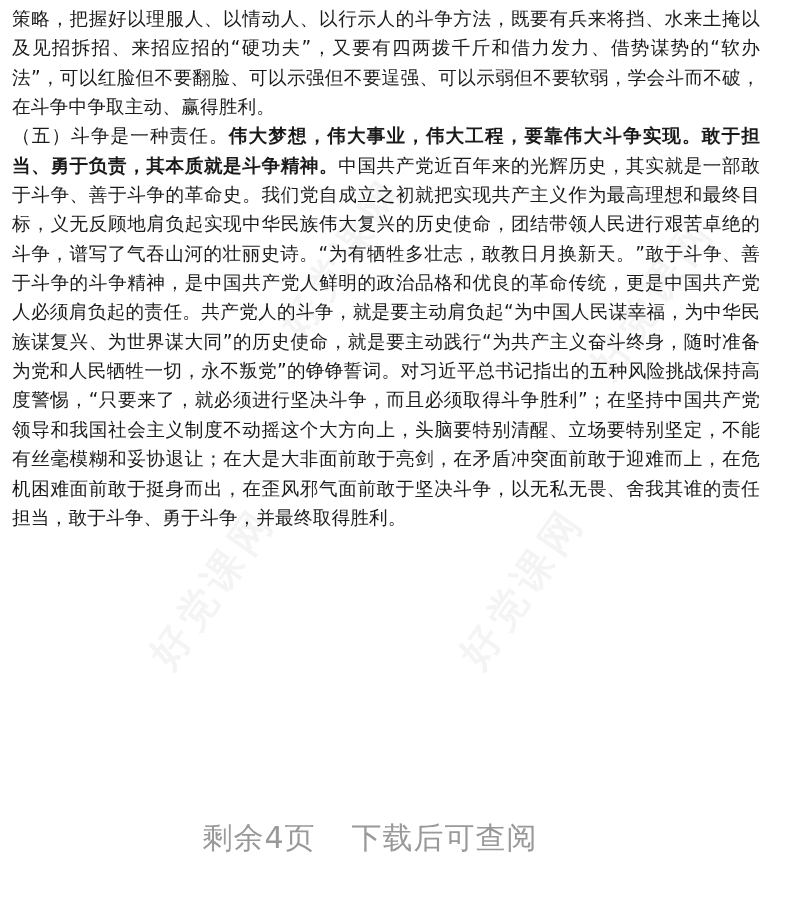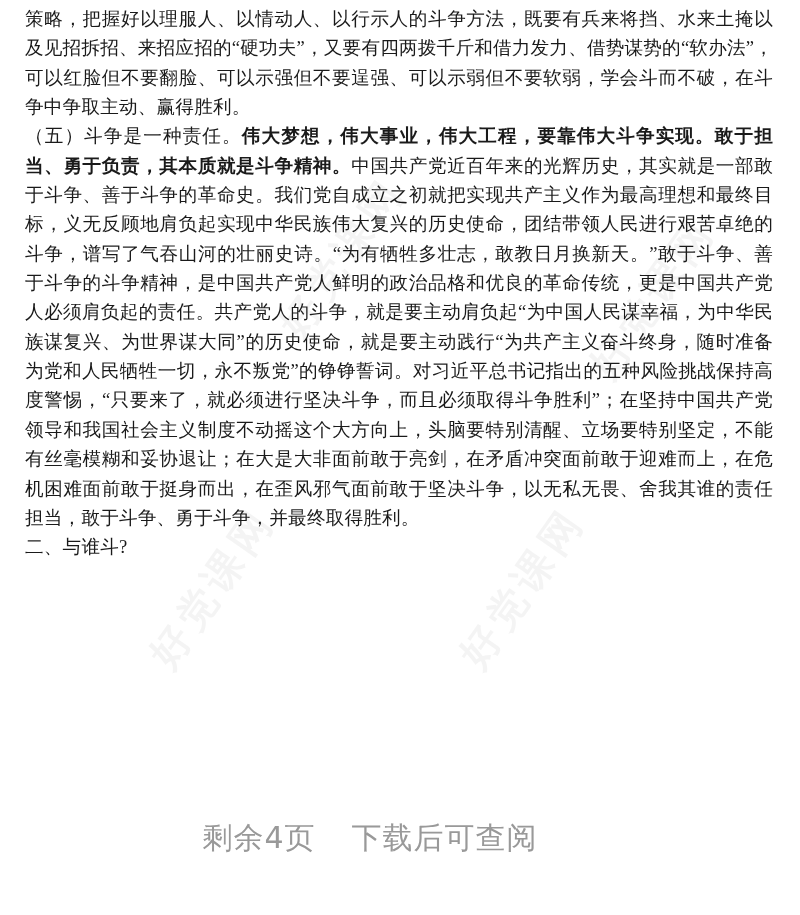--- a/index.html
+++ b/index.html
@@ -10,24 +10,23 @@
     body {
       width: 800px;
       height: 915px;
       position: relative;
       overflow: hidden;
       font-family: "DejaVu Sans", "Liberation Sans", sans-serif;
       color: #1a1a1a;
     }
     .page {
       position: absolute;
-      left: 25px;
+      left: 12px;
       top: 4px;
       width: 748px;
-      font-family: Liberation Serif, serif;
     }
     .para {
       margin: 0;
       font-size: 18.6px;
       line-height: 29.35px;
       letter-spacing: 0.2px;
       text-align: justify;
       text-justify: inter-character;
     }
     .para .b { font-weight: bold; }
@@ -61,20 +60,17 @@
 <div class="watermark" style="left:120px; top:560px;">好党课网</div>
 <div class="watermark" style="left:430px; top:560px;">好党课网</div>
 
 <div class="page">
   <p class="para">
     <span>策略，把握好以理服人、以情动人、以行示人的斗争方法，既要有兵来将挡、水来土掩以及见招拆招、来招应招的“硬功夫”，又要有四两拨千斤和借力发力、借势谋势的“软办法”，可以红脸但不要翻脸、可以示强但不要逞强、可以示弱但不要软弱，学会斗而不破，在斗争中争取主动、赢得胜利。</span>
   </p>
   <p class="para">
     <span>（五）斗争是一种责任。</span><span class="b">伟大梦想，伟大事业，伟大工程，要靠伟大斗争实现。敢于担当、勇于负责，其本质就是斗争精神。</span><span>中国共产党近百年来的光辉历史，其实就是一部敢于斗争、善于斗争的革命史。我们党自成立之初就把实现共产主义作为最高理想和最终目标，义无反顾地肩负起实现中华民族伟大复兴的历史使命，团结带领人民进行艰苦卓绝的斗争，谱写了气吞山河的壮丽史诗。“为有牺牲多壮志，敢教日月换新天。”敢于斗争、善于斗争的斗争精神，是中国共产党人鲜明的政治品格和优良的革命传统，更是中国共产党人必须肩负起的责任。共产党人的斗争，就是要主动肩负起“为中国人民谋幸福，为中华民族谋复兴、为世界谋大同”的历史使命，就是要主动践行“为共产主义奋斗终身，随时准备为党和人民牺牲一切，永不叛党”的铮铮誓词。对习近平总书记指出的五种风险挑战保持高度警惕，“只要来了，就必须进行坚决斗争，而且必须取得斗争胜利”；在坚持中国共产党领导和我国社会主义制度不动摇这个大方向上，头脑要特别清醒、立场要特别坚定，不能有丝毫模糊和妥协退让；在大是大非面前敢于亮剑，在矛盾冲突面前敢于迎难而上，在危机困难面前敢于挺身而出，在歪风邪气面前敢于坚决斗争，以无私无畏、舍我其谁的责任担当，敢于斗争、勇于斗争，并最终取得胜利。</span>
   </p>
-  <p class="para">
-    <span>二、与谁斗?</span>
-  </p>
 </div>
 
 <div class="footer">
   <span>剩余4页</span><span class="gap"></span><span>下载后可查阅</span>
 </div>
 
 </body></html>

